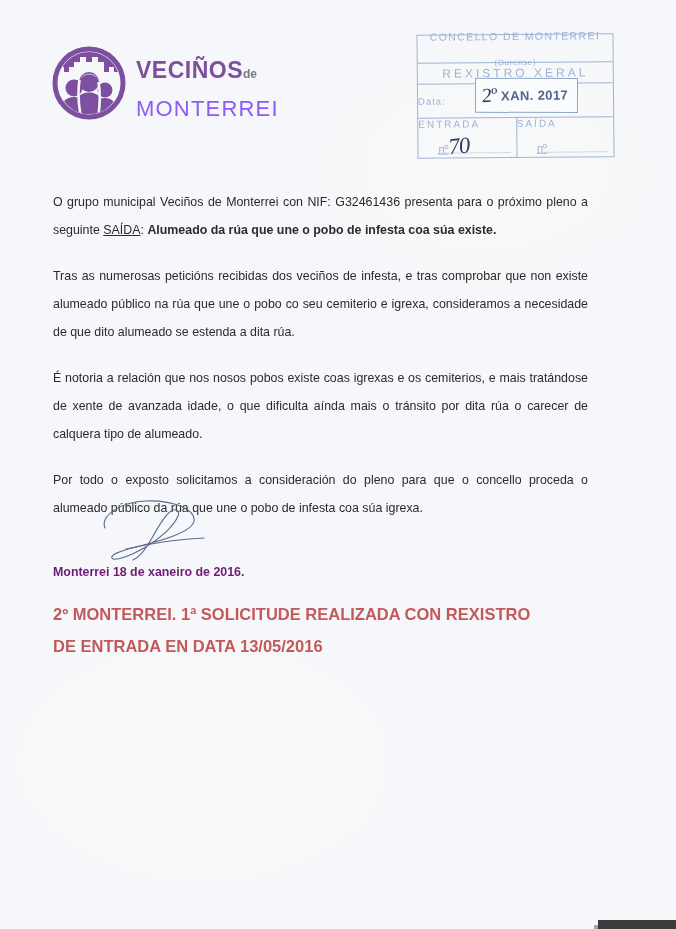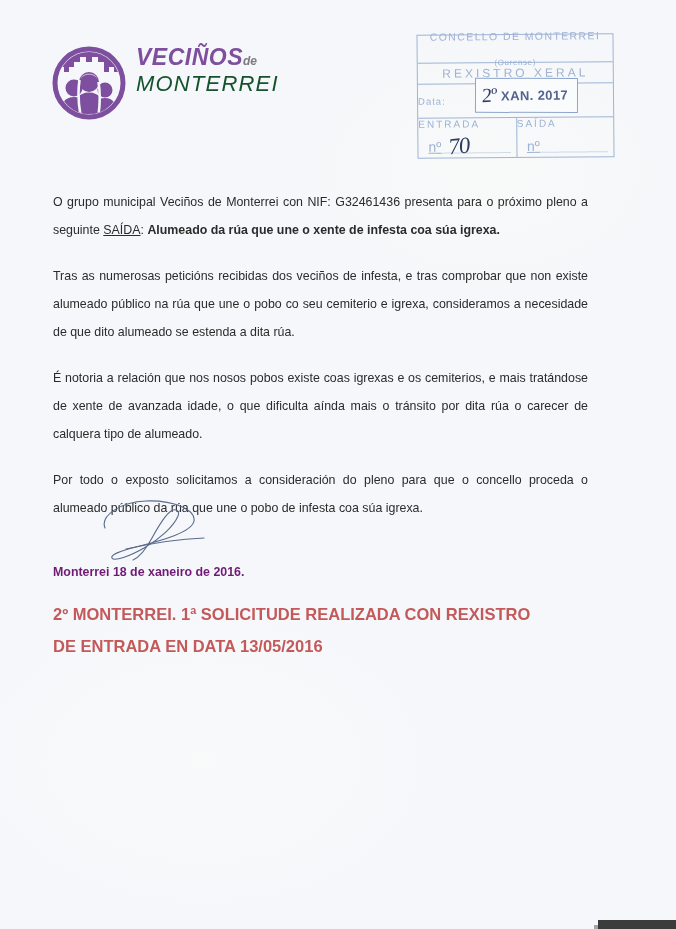--- a/index.html
+++ b/index.html
@@ -27,22 +27,21 @@
       radial-gradient(ellipse 300px 200px at 72% 18%, rgba(252,252,248,0.5), rgba(245,247,250,0) 70%);
     pointer-events: none;
   }
 
   
   .logo-block {
     position: absolute;
     left: 52px;
     top: 46px;
     display: flex;
-    align-items: flex-start;
-    font-style: italic;
+    align-items: flex-end;
   }
   .logo-mark {
     width: 74px;
     height: 74px;
     flex: 0 0 auto;
   }
   .logo-text {
     margin-left: 10px;
     line-height: 1;
   }
@@ -54,23 +53,23 @@
     white-space: nowrap;
   }
   .logo-line1 .de {
     font-size: 12px;
     font-weight: bold;
     color: #7a7a80;
     letter-spacing: 0;
   }
   .logo-line2 {
     font-size: 22px;
-    color: #14532d;
+    color: #8b5cf6;
     letter-spacing: 1.2px;
-    margin-top: 4px;
+    margin-top: 16px;
   }
 
   
   .stamp {
     position: absolute;
     left: 417px;
     top: 34px;
     width: 197px;
     height: 124px;
     border: 1.5px solid #9fb4d6;
@@ -162,23 +161,23 @@
   }
   .stamp-cell + .stamp-cell {
     border-left: 1.5px solid #9fb4d6;
   }
   .cell-head {
     font-size: 10px;
     letter-spacing: 2px;
   }
   .cell-no {
     position: absolute;
-    left: 10px;
+    left: 20px;
     bottom: 3px;
-    font-size: 14px;
+    font-size: 11px;
     letter-spacing: 0;
     text-decoration: underline;
   }
   .cell-rule {
     position: absolute;
     left: 20px;
     right: 6px;
     bottom: 4px;
     border-bottom: 1px dotted #a8bada;
   }
@@ -332,21 +331,21 @@
       <div class="stamp-cell">
         <span class="cell-head">SAÍDA</span>
         <span class="cell-no">nº</span>
         <span class="cell-rule"></span>
         <span class="cell-hand"></span>
       </div>
     </div>
   </div>
 
   <div class="body-text">
-    <p class="para"><span>O grupo municipal Veciños de Monterrei con NIF: G32461436 presenta para o próximo pleno a seguinte </span><span class="u">SAÍDA</span><span>: </span><span class="b">Alumeado da rúa que une o xente de infesta coa súa igrexa.</span></p>
+    <p class="para"><span>O grupo municipal Veciños de Monterrei con NIF: G32461436 presenta para o próximo pleno a seguinte </span><span class="u">SAÍDA</span><span>: </span><span class="b">Alumeado da rúa que une o pobo de infesta coa súa existe.</span></p>
     <p class="para">Tras as numerosas peticións recibidas dos veciños de infesta, e tras comprobar que non existe alumeado público na rúa que une o pobo co seu cemiterio e igrexa, consideramos a necesidade de que dito alumeado se estenda a dita rúa.</p>
     <p class="para">É notoria a relación que nos nosos pobos existe coas igrexas e os cemiterios, e mais tratándose de xente de avanzada idade, o que dificulta aínda mais o tránsito por dita rúa o carecer de calquera tipo de alumeado.</p>
     <p class="para">Por todo o exposto solicitamos a consideración do pleno para que o concello proceda o alumeado público da rúa que une o pobo de infesta coa súa igrexa.</p>
   </div>
 
   <div class="signature">
     <svg viewBox="0 0 140 72" width="140" height="72" aria-hidden="true">
       <g fill="none" stroke="#5a6a8c" stroke-width="1.1" stroke-linecap="round">
         <path d="M19 34 C14 22 34 8 60 7 C88 6 110 16 108 27
                  C106 38 78 46 50 53 C34 57 24 61 26 64

